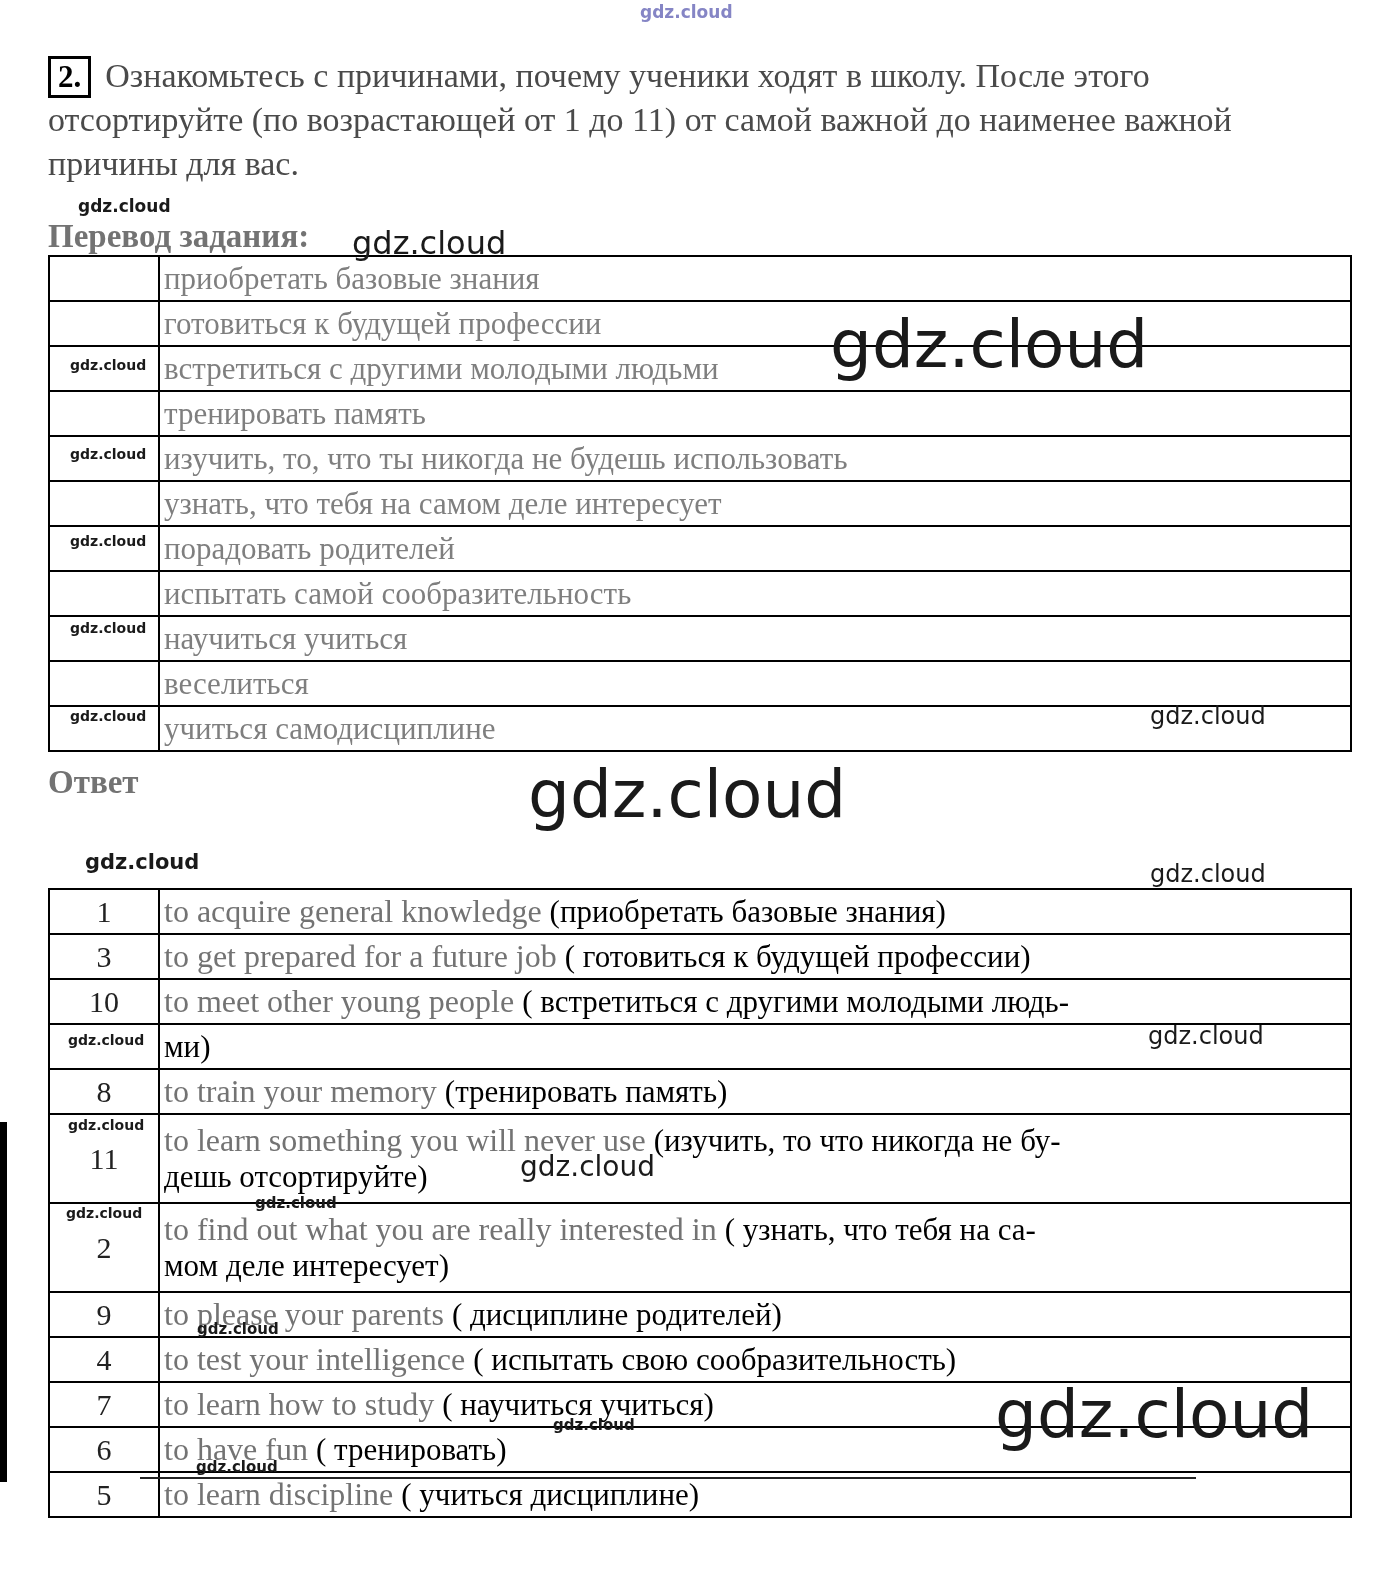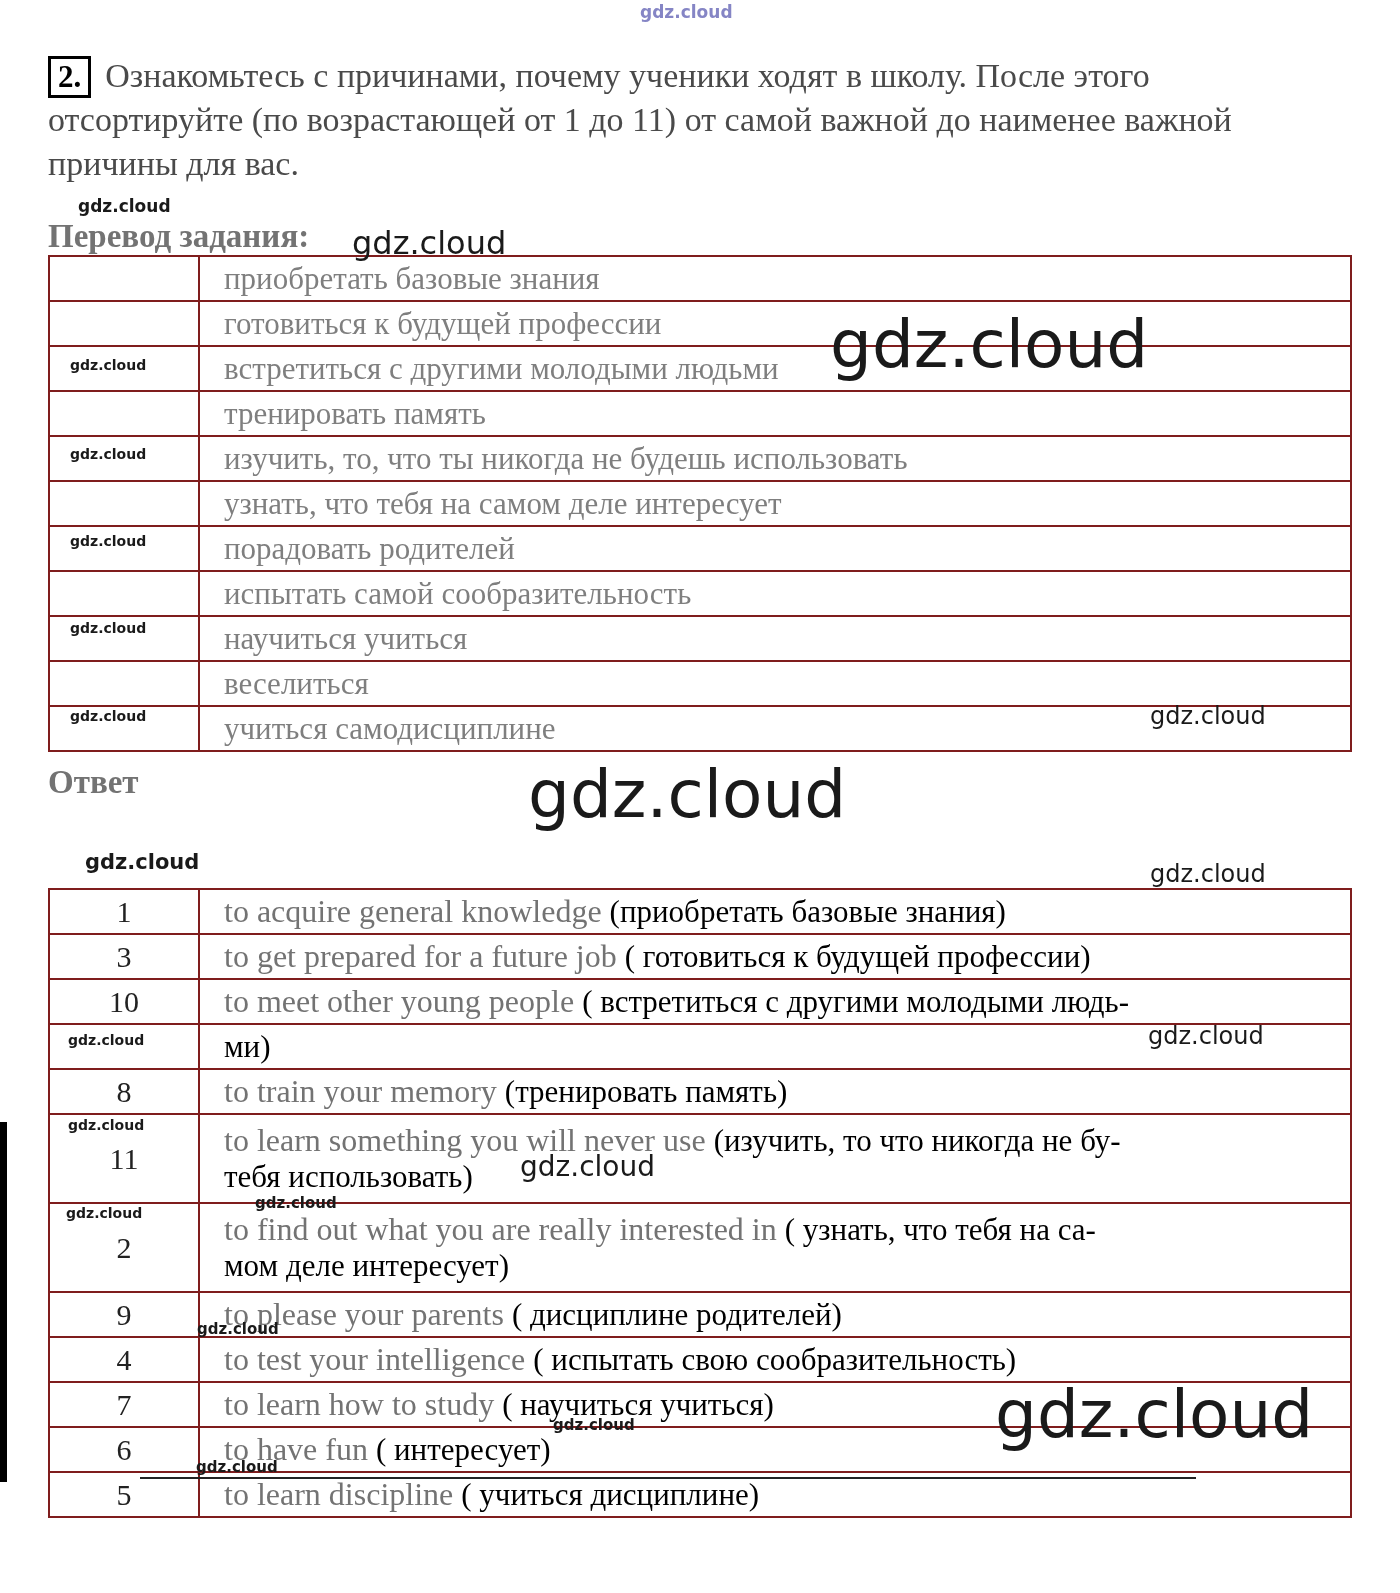--- a/index.html
+++ b/index.html
@@ -19,21 +19,21 @@
   }
   
   .heading{
     position:absolute;left:48px;font-weight:bold;font-size:33px;color:#737373;
   }
   
   table.t{
     position:absolute;left:48px;width:1304px;
     border-collapse:collapse;table-layout:fixed;
   }
-  table.t td{border:2px solid #7f1d1d;padding:0 24px;vertical-align:middle;margin-left:19px;}
+  table.t td{border:2px solid #000000;padding:0 4px;vertical-align:middle;margin-left:19px;}
   td.num{width:100px;text-align:center;font-size:30px;color:#222;}
   td.txt{font-size:31px;color:#7f7f7f;}
   td.txt2{font-size:32px;color:#1a1a1a;}
   tr.h1{height:45px;}
   tr.h2{height:89px;}
   .en{color:#737373;}
   .ru{color:#000000;font-size:31px;}
   .block{display:block;}
   
   .wm{
@@ -126,41 +126,41 @@
   <tr class="h1">
     <td class="num"></td>
     <td class="txt2"><span class="ru">ми)</span></td>
   </tr>
   <tr class="h1">
     <td class="num">8</td>
     <td class="txt2"><span class="en">to train your memory</span> <span class="ru">(тренировать память)</span></td>
   </tr>
   <tr class="h2">
     <td class="num">11</td>
-    <td class="txt2"><span class="en">to learn something you will never use</span> <span class="ru">(изучить, то что никогда не бу-</span><span class="ru block">тебя использовать)</span></td>
+    <td class="txt2"><span class="en">to learn something you will never use</span> <span class="ru">(изучить, то что никогда не бу-</span><span class="ru block">дешь отсортируйте)</span></td>
   </tr>
   <tr class="h2">
     <td class="num">2</td>
     <td class="txt2"><span class="en">to find out what you are really interested in</span> <span class="ru">( узнать, что тебя на са-</span><span class="ru block">мом деле интересует)</span></td>
   </tr>
   <tr class="h1">
     <td class="num">9</td>
     <td class="txt2"><span class="en">to please your parents</span> <span class="ru">( дисциплине родителей)</span></td>
   </tr>
   <tr class="h1">
     <td class="num">4</td>
     <td class="txt2"><span class="en">to test your intelligence</span> <span class="ru">( испытать свою сообразительность)</span></td>
   </tr>
   <tr class="h1">
     <td class="num">7</td>
     <td class="txt2"><span class="en">to learn how to study</span> <span class="ru">( научиться учиться)</span></td>
   </tr>
   <tr class="h1">
     <td class="num">6</td>
-    <td class="txt2"><span class="en">to have fun</span> <span class="ru">( интересует)</span></td>
+    <td class="txt2"><span class="en">to have fun</span> <span class="ru">( тренировать)</span></td>
   </tr>
   <tr class="h1">
     <td class="num">5</td>
     <td class="txt2"><span class="en">to learn discipline</span> <span class="ru">( учиться дисциплине)</span></td>
   </tr>
 </tbody>
   </table>
 
 <div class="left-bar"></div>
 <div class="long-rule"></div>

